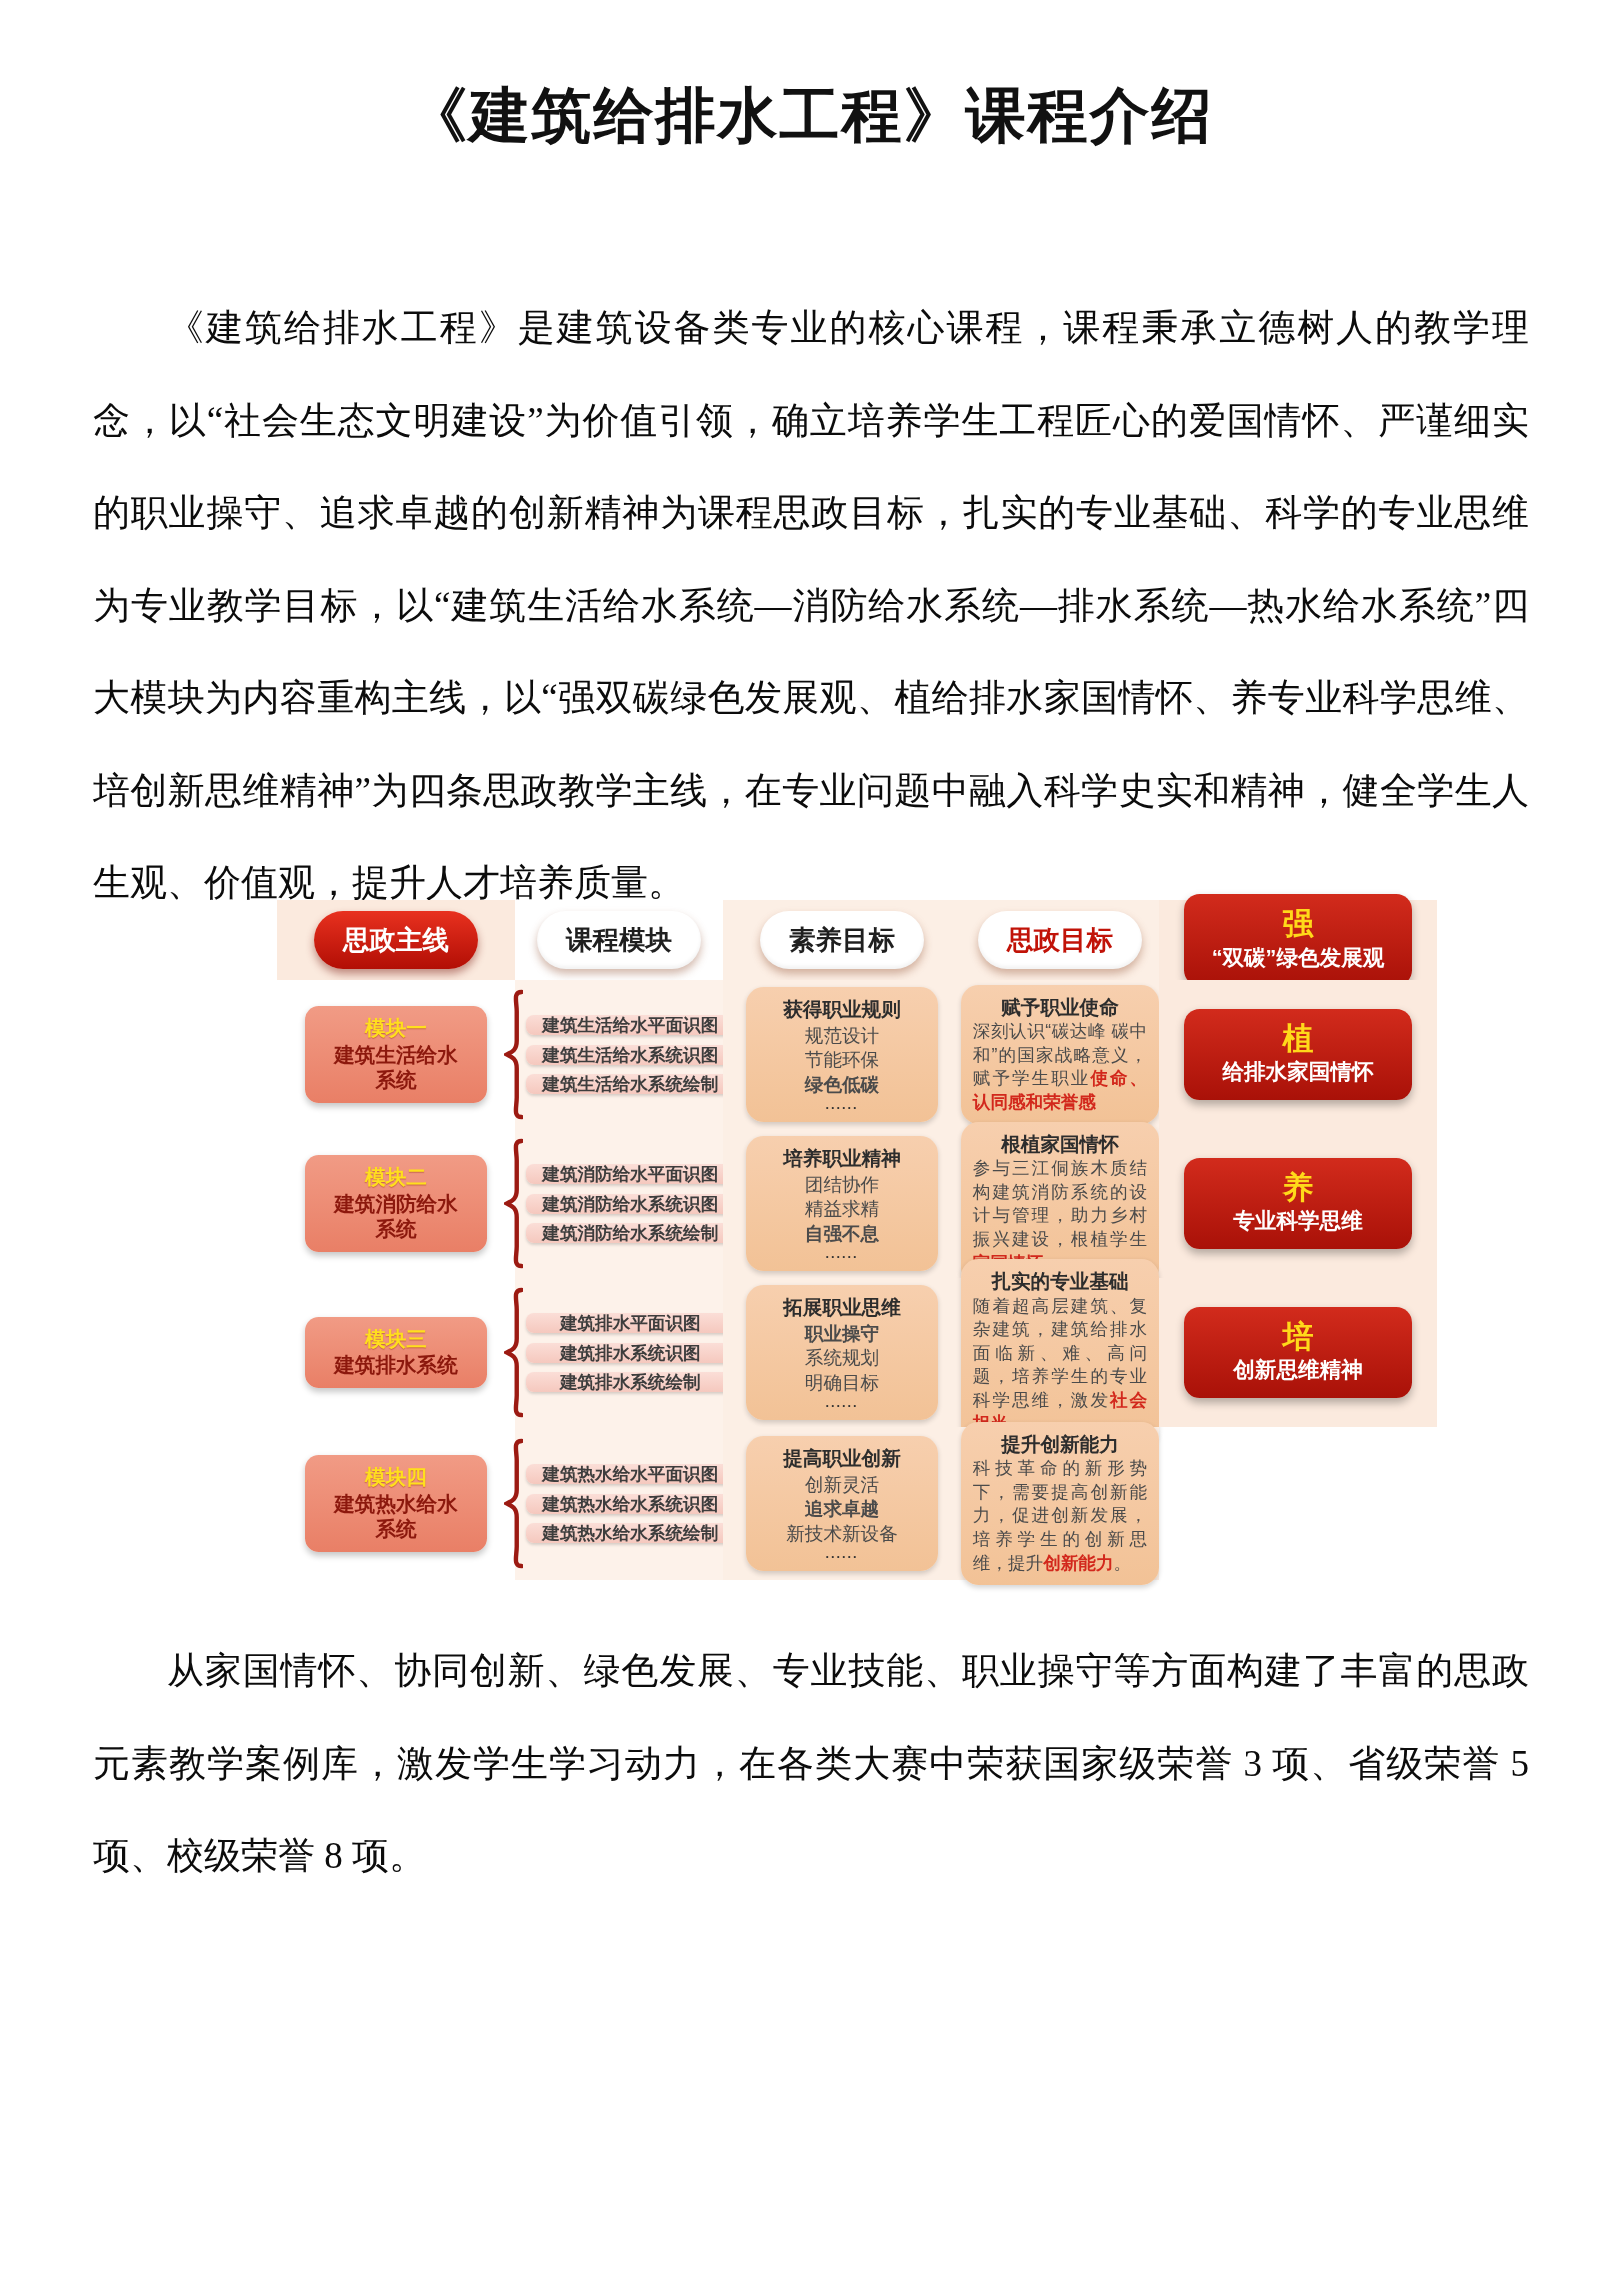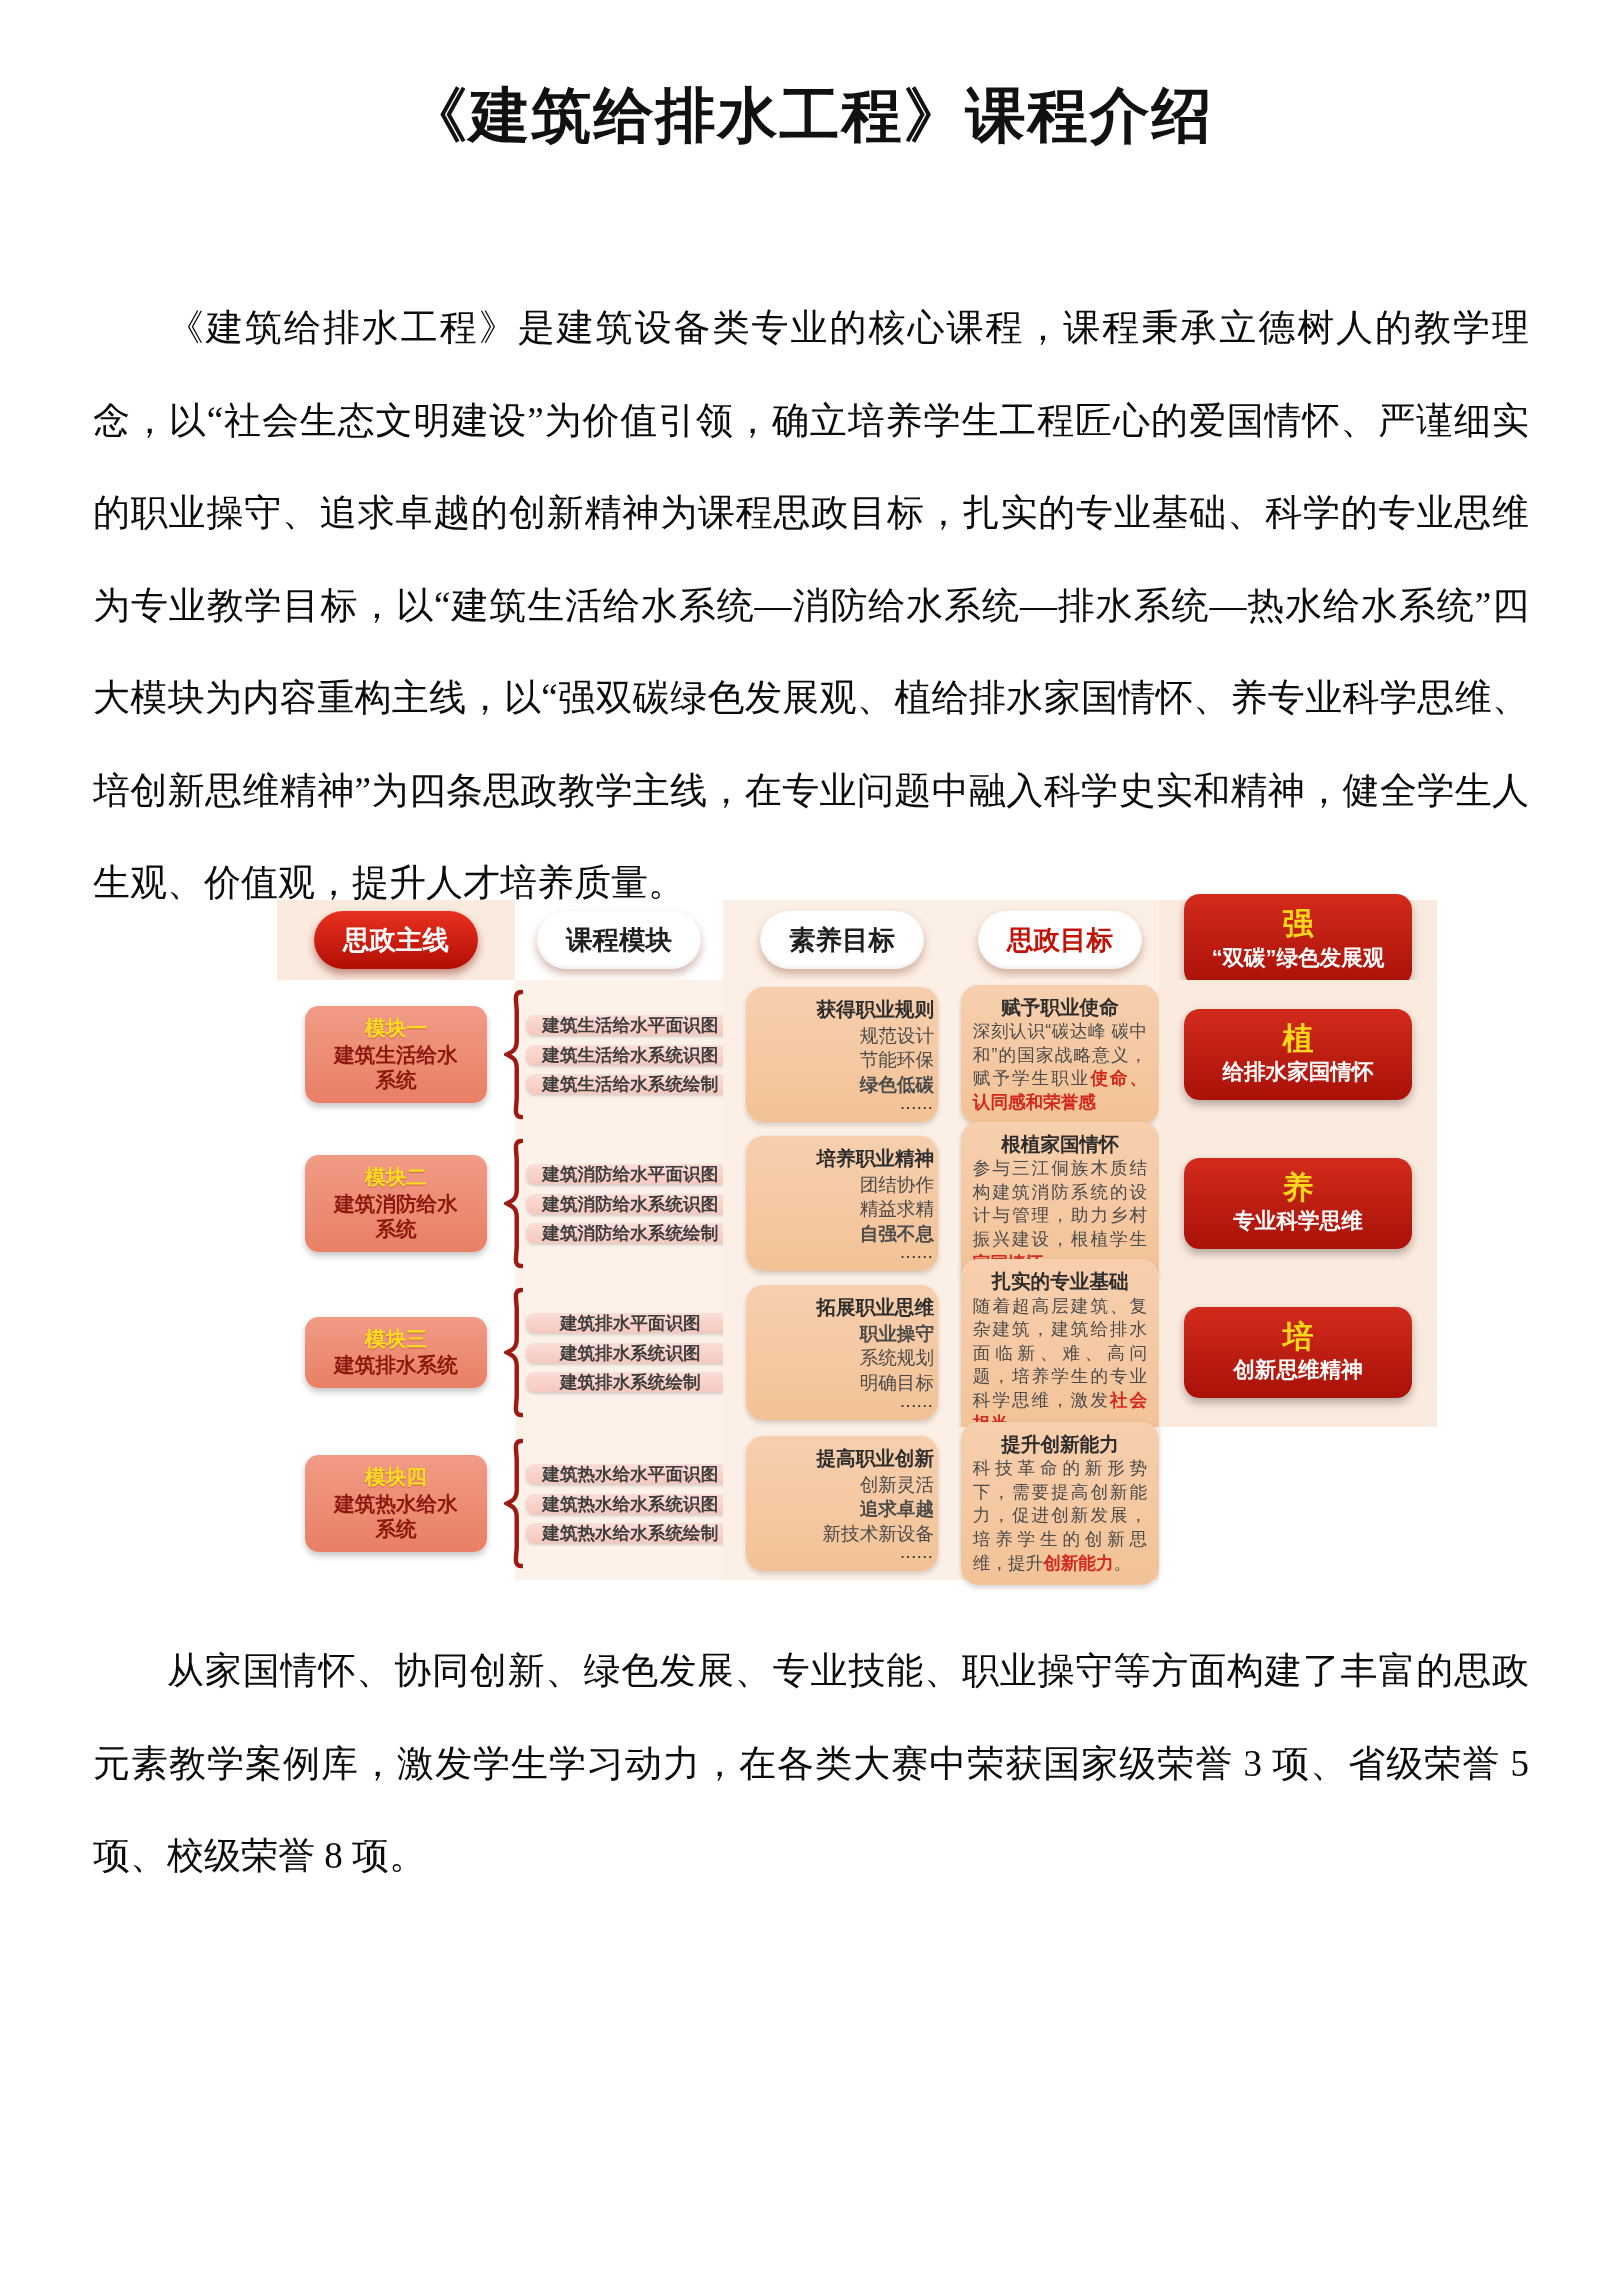--- a/index.html
+++ b/index.html
@@ -69,21 +69,21 @@
   .bars{ display:flex; flex-direction:column; gap:9.8px; }
   .bar{
     width:208px; height:20px; border-radius:7.8px;
     background:linear-gradient(180deg,#fbded7 0%,#f5c8be 100%);
     display:flex; align-items:center; justify-content:center;
     font-size:17.6px; font-weight:700; color:#3d3d3d;
     box-shadow:0 2px 2.9px rgba(0,0,0,.15);
   }
 
   .qbox{
-    width:184px; border-radius:17.6px; text-align:right; padding:8.8px 3.9px 7.8px;
+    width:184px; border-radius:17.6px; text-align:center; padding:8.8px 3.9px 7.8px;
     background:linear-gradient(180deg,#f7cfae 0%,#f2c296 100%);
     box-shadow:0 2.9px 4.9px rgba(0,0,0,.16);
   }
   .qbox .t{ font-size:19.6px; line-height:1.4; font-weight:700; color:#2d2d2d; }
   .qbox .i{ font-size:18.6px; line-height:1.32; color:#4b4b4b; }
   .qbox .dots{ font-size:12.7px; line-height:1.3; font-weight:700; color:#333; letter-spacing:2px; }
 
   .zbox{
     width:259px; border-radius:17.6px; padding:8.8px 11.8px 9.8px;
     background:linear-gradient(180deg,#f7cfae 0%,#f2c296 100%);

